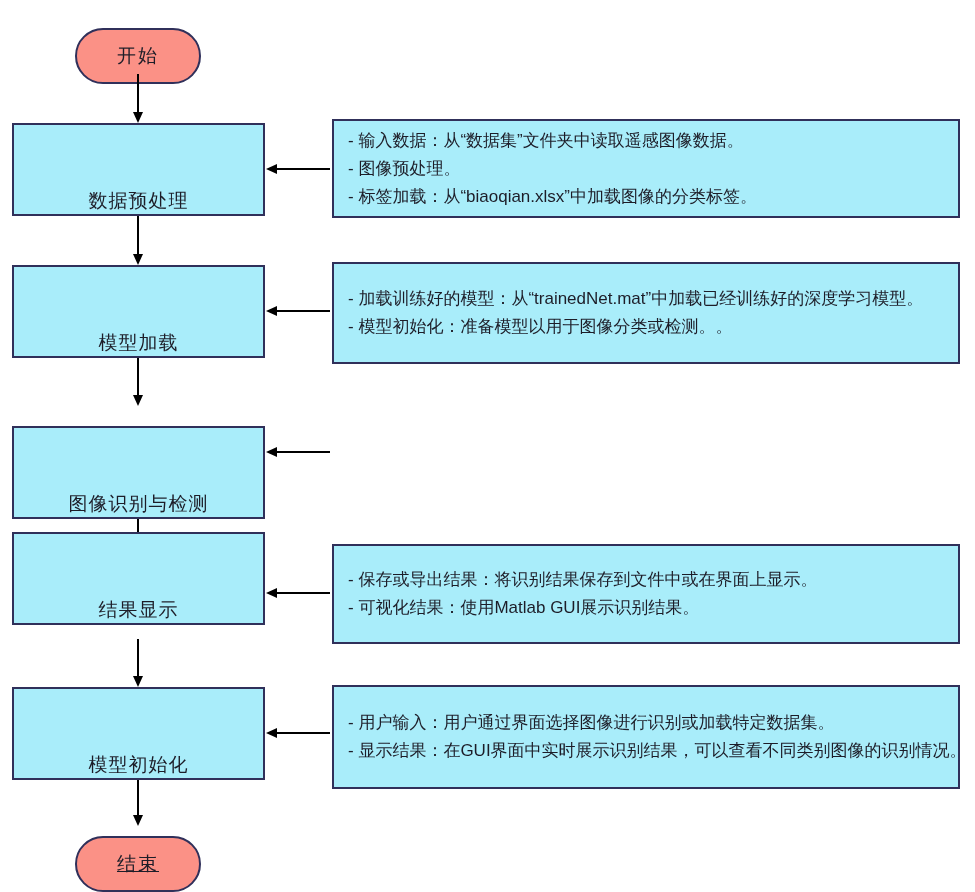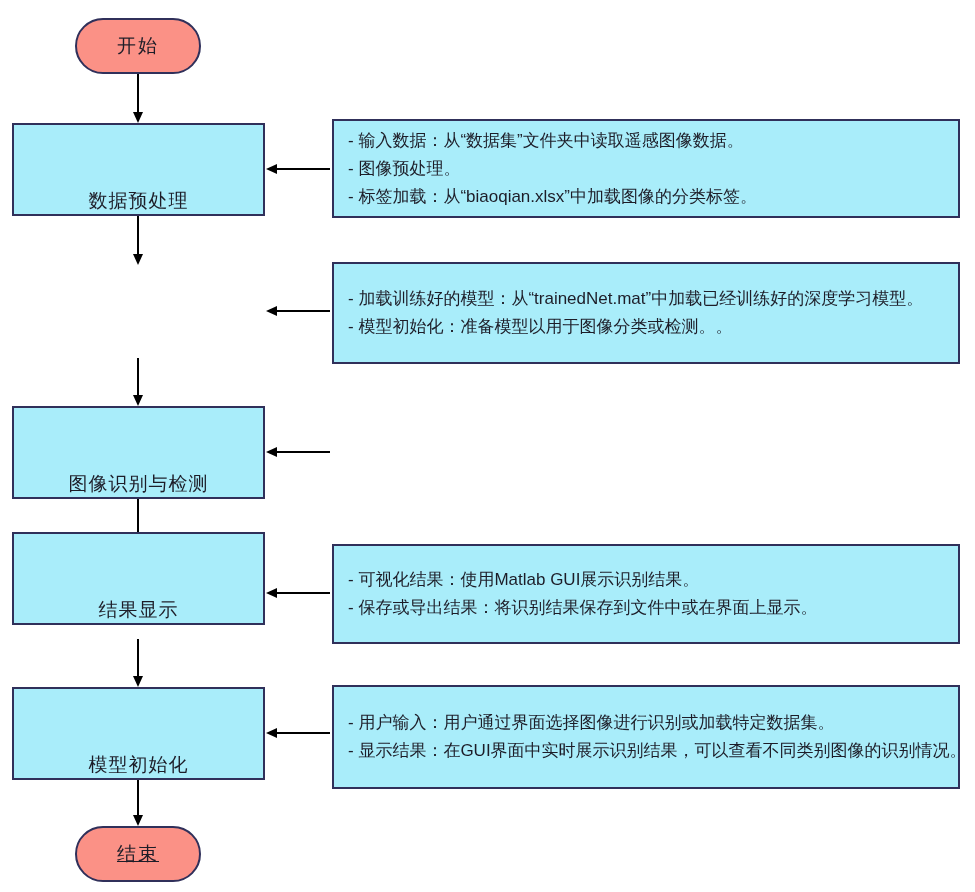--- a/index.html
+++ b/index.html
@@ -13,21 +13,21 @@
   html,body{background:#ffffff;}
   body{font-family:"Liberation Sans","DejaVu Sans",sans-serif;color:var(--text);}
   .canvas{position:relative;width:975px;height:892px;background:#ffffff;overflow:hidden;}
 
   .terminal{
     position:absolute;left:75px;width:126px;height:56px;
     background:var(--terminal-fill);
     border:2px solid var(--border);
     border-radius:28px;
     display:flex;align-items:center;justify-content:center;
-    font-size:19px;letter-spacing:2px;
+    font-size:19px;letter-spacing:2px;margin-top:10px;
   }
   .terminal.start{top:18px;}
   .terminal.end{top:826px;text-decoration:underline;}
 
   .process{
     position:absolute;left:12px;width:253px;height:93px;
     background:var(--process-fill);
     border:2px solid var(--border);
     display:flex;align-items:flex-end;justify-content:center;
     font-size:19px;letter-spacing:1px;
@@ -102,43 +102,46 @@
   <div class="note" style="top:119px;height:99px">
     <div class="nline">- 输入数据：从“数据集”文件夹中读取遥感图像数据。</div>
     <div class="nline">- 图像预处理。</div>
     <div class="nline">- 标签加载：从“biaoqian.xlsx”中加载图像的分类标签。</div>
   </div>
   <div class="harrow" style="top:163px">
       <div class="hhead"></div>
       <div class="hshaft"></div>
     </div>
 
+  <div class="process" style="top:265px">
+    <span>模型加载</span>
+  </div>
   <div class="note" style="top:262px;height:102px">
     <div class="nline">- 加载训练好的模型：从“trainedNet.mat”中加载已经训练好的深度学习模型。</div>
     <div class="nline">- 模型初始化：准备模型以用于图像分类或检测。。</div>
   </div>
   <div class="harrow" style="top:305px">
       <div class="hhead"></div>
       <div class="hshaft"></div>
     </div>
 
-  <div class="process" style="top:406px">
+  <div class="process" style="top:426px">
     <span>图像识别与检测</span>
   </div>
   <div class="harrow" style="top:446px">
       <div class="hhead"></div>
       <div class="hshaft"></div>
     </div>
 
   <div class="process" style="top:532px">
     <span>结果显示</span>
   </div>
   <div class="note" style="top:544px;height:100px">
+    <div class="nline">- 保存或导出结果：将识别结果保存到文件中或在界面上显示。</div>
     <div class="nline">- 可视化结果：使用Matlab GUI展示识别结果。</div>
-    <div class="nline">- 保存或导出结果：将识别结果保存到文件中或在界面上显示。</div>
   </div>
   <div class="harrow" style="top:587px">
       <div class="hhead"></div>
       <div class="hshaft"></div>
     </div>
 
   <div class="process" style="top:687px">
     <span>模型初始化</span>
   </div>
   <div class="note" style="top:685px;height:104px">

